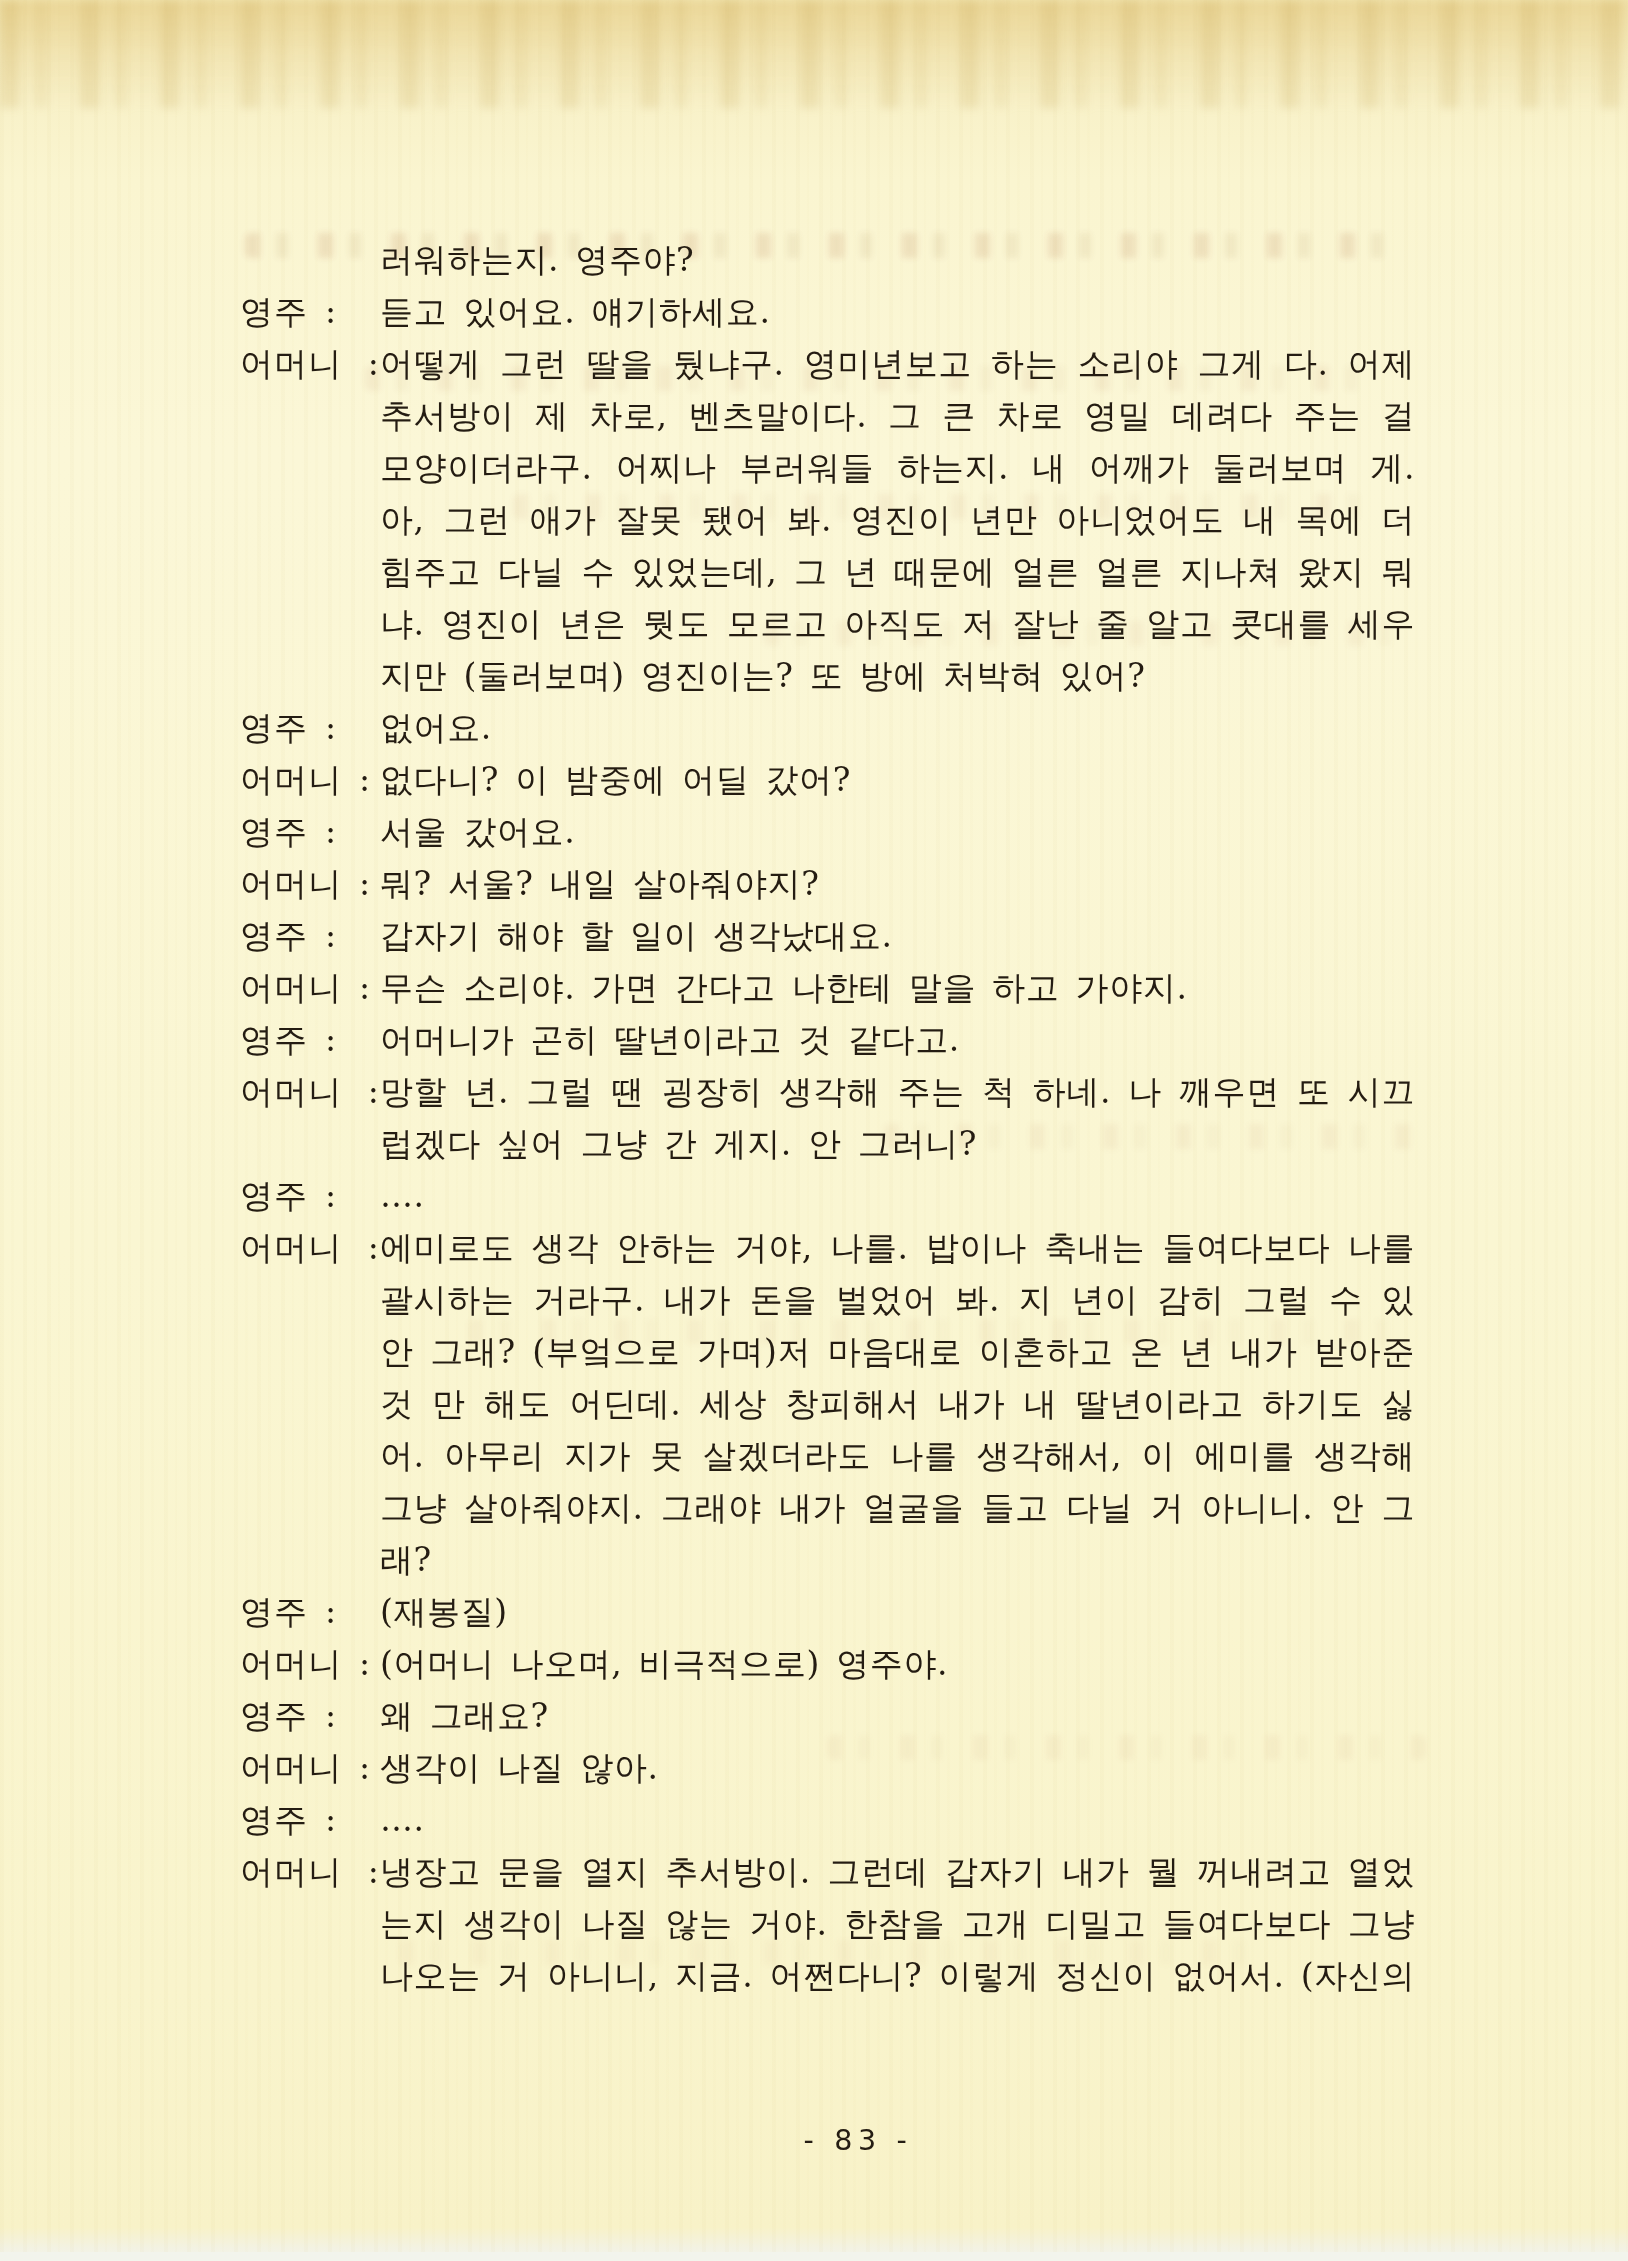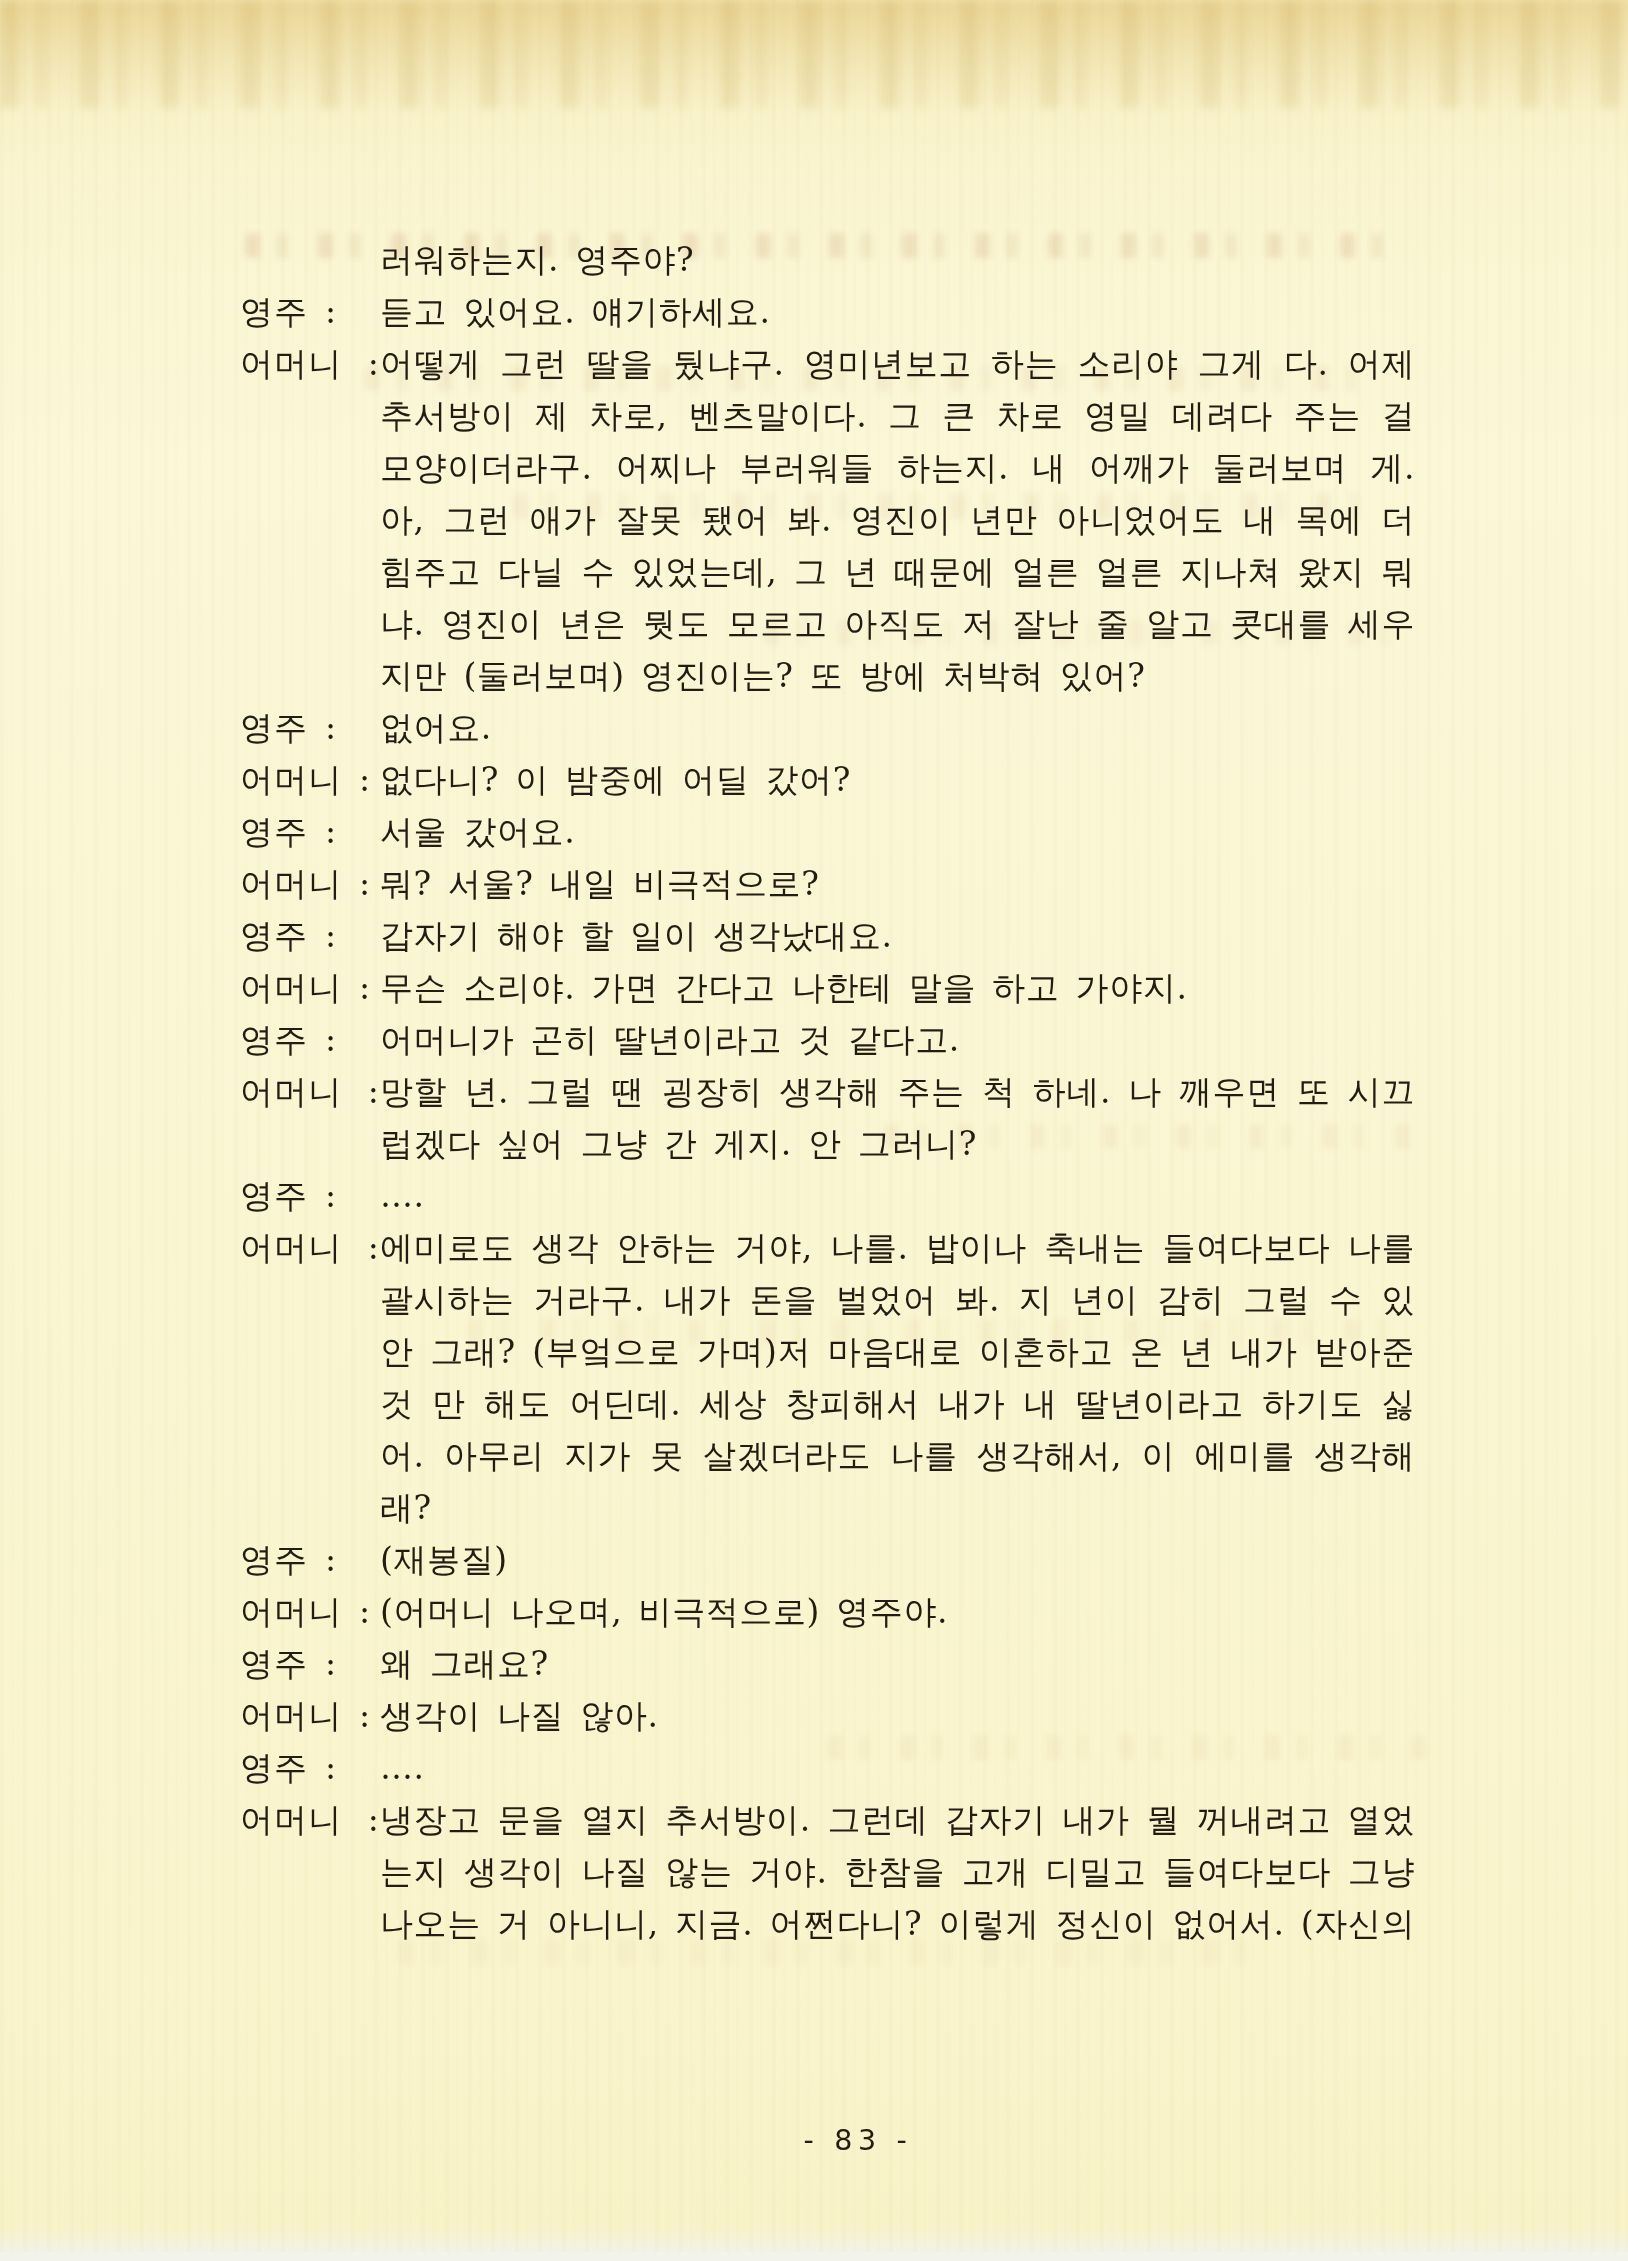--- a/index.html
+++ b/index.html
@@ -99,32 +99,33 @@
       <div class="line fill"><span class="speaker">어머니 :</span><span class="content">어떻게 그런 딸을 뒀냐구. 영미년보고 하는 소리야 그게 다. 어제</span></div>
       <div class="line cont fill"><span class="content">추서방이 제 차로, 벤츠말이다. 그 큰 차로 영밀 데려다 주는 걸 본</span></div>
       <div class="line cont fill"><span class="content">모양이더라구. 어찌나 부러워들 하는지. 내 어깨가 둘러보며 게.</span></div>
       <div class="line cont fill"><span class="content">아, 그런 애가 잘못 됐어 봐. 영진이 년만 아니었어도 내 목에 더</span></div>
       <div class="line cont fill"><span class="content">힘주고 다닐 수 있었는데, 그 년 때문에 얼른 얼른 지나쳐 왔지 뭐</span></div>
       <div class="line cont fill"><span class="content">냐. 영진이 년은 뭣도 모르고 아직도 저 잘난 줄 알고 콧대를 세우</span></div>
       <div class="line cont"><span class="content">지만 (둘러보며) 영진이는? 또 방에 처박혀 있어?</span></div>
       <div class="line"><span class="speaker">영주 :</span><span class="content">없어요.</span></div>
       <div class="line"><span class="speaker">어머니 :</span><span class="content">없다니? 이 밤중에 어딜 갔어?</span></div>
       <div class="line"><span class="speaker">영주 :</span><span class="content">서울 갔어요.</span></div>
-      <div class="line"><span class="speaker">어머니 :</span><span class="content">뭐? 서울? 내일 비극적으로?</span></div>
+      <div class="line"><span class="speaker">어머니 :</span><span class="content">뭐? 서울? 내일 살아줘야지?</span></div>
       <div class="line"><span class="speaker">영주 :</span><span class="content">갑자기 해야 할 일이 생각났대요.</span></div>
       <div class="line"><span class="speaker">어머니 :</span><span class="content">무슨 소리야. 가면 간다고 나한테 말을 하고 가야지.</span></div>
       <div class="line"><span class="speaker">영주 :</span><span class="content">어머니가 곤히 딸년이라고 것 같다고.</span></div>
       <div class="line fill"><span class="speaker">어머니 :</span><span class="content">망할 년. 그럴 땐 굉장히 생각해 주는 척 하네. 나 깨우면 또 시끄</span></div>
       <div class="line cont"><span class="content">럽겠다 싶어 그냥 간 게지. 안 그러니?</span></div>
       <div class="line"><span class="speaker">영주 :</span><span class="content">….</span></div>
       <div class="line fill"><span class="speaker">어머니 :</span><span class="content">에미로도 생각 안하는 거야, 나를. 밥이나 축내는 들여다보다 나를</span></div>
       <div class="line cont fill"><span class="content">괄시하는 거라구. 내가 돈을 벌었어 봐. 지 년이 감히 그럴 수 있나.</span></div>
       <div class="line cont fill"><span class="content">안 그래? (부엌으로 가며)저 마음대로 이혼하고 온 년 내가 받아준</span></div>
       <div class="line cont fill"><span class="content">것 만 해도 어딘데. 세상 창피해서 내가 내 딸년이라고 하기도 싫</span></div>
       <div class="line cont fill"><span class="content">어. 아무리 지가 못 살겠더라도 나를 생각해서, 이 에미를 생각해서</span></div>
+      <div class="line cont fill"><span class="content">그냥 살아줘야지. 그래야 내가 얼굴을 들고 다닐 거 아니니. 안 그</span></div>
       <div class="line cont"><span class="content">래?</span></div>
       <div class="line"><span class="speaker">영주 :</span><span class="content">(재봉질)</span></div>
       <div class="line"><span class="speaker">어머니 :</span><span class="content">(어머니 나오며, 비극적으로) 영주야.</span></div>
       <div class="line"><span class="speaker">영주 :</span><span class="content">왜 그래요?</span></div>
       <div class="line"><span class="speaker">어머니 :</span><span class="content">생각이 나질 않아.</span></div>
       <div class="line"><span class="speaker">영주 :</span><span class="content">….</span></div>
       <div class="line fill"><span class="speaker">어머니 :</span><span class="content">냉장고 문을 열지 추서방이. 그런데 갑자기 내가 뭘 꺼내려고 열었</span></div>
       <div class="line cont fill"><span class="content">는지 생각이 나질 않는 거야. 한참을 고개 디밀고 들여다보다 그냥</span></div>
       <div class="line cont fill"><span class="content">나오는 거 아니니, 지금. 어쩐다니? 이렇게 정신이 없어서. (자신의</span></div>
     </main>

